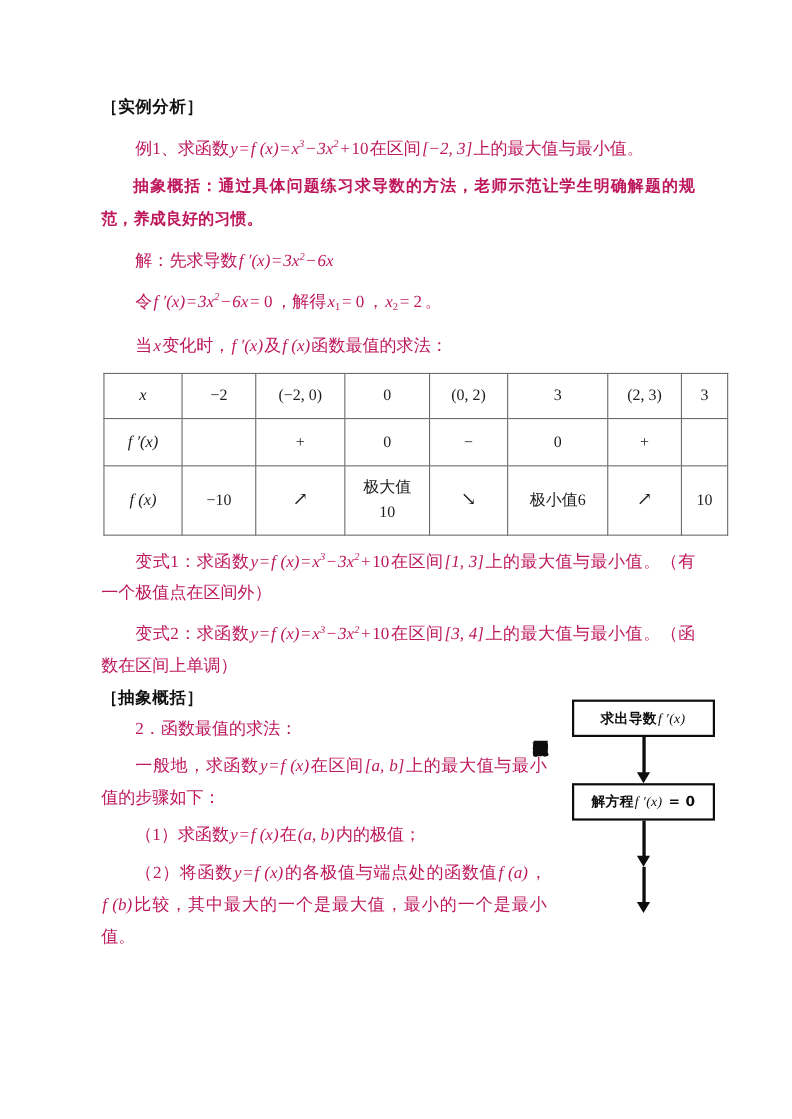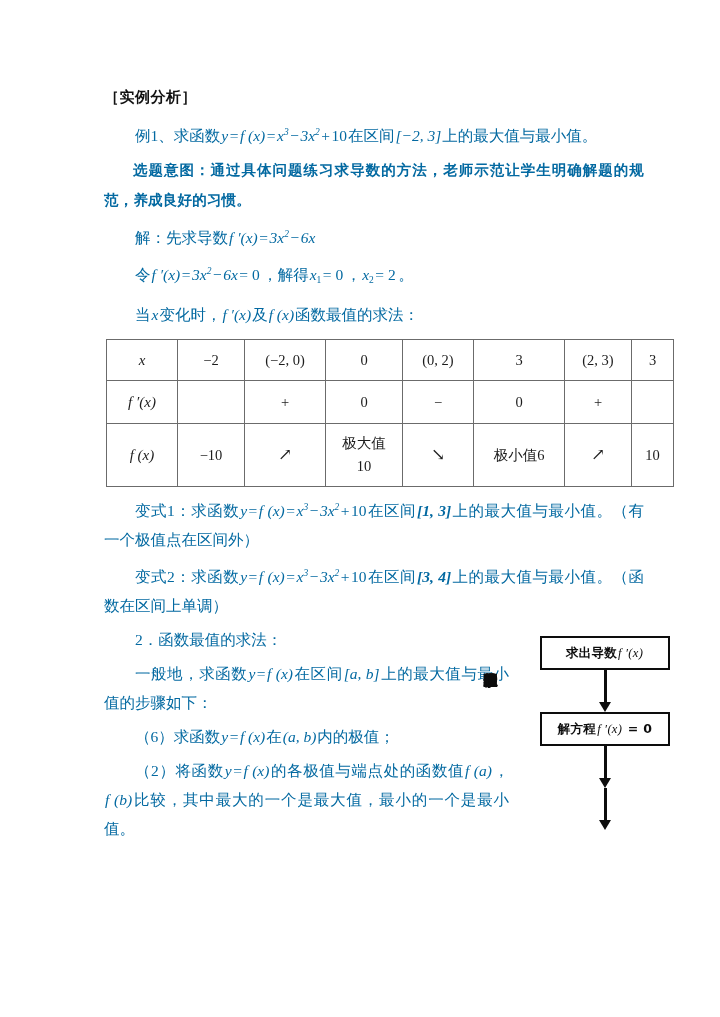--- a/index.html
+++ b/index.html
@@ -11,40 +11,40 @@
     position: relative;
     width: 720px;
     height: 1017px;
     background: #ffffff;
     overflow: hidden;
     font-family: "Liberation Serif", "DejaVu Serif", serif;
     color: #1a1a1a;
   }
   .content {
     position: absolute;
-    left: 104px;
+    left: 92px;
     top: 88px;
     width: 540px;
   }
 
   
   .sec-head {
     font-family: "DejaVu Sans", "Liberation Sans", sans-serif;
     font-weight: bold;
     font-size: 15px;
     letter-spacing: 0.5px;
     margin: 0 0 11px 0;
     color: #111;
   }
   .para {
     font-size: 15.5px;
     line-height: 29px;
     margin: 0 0 5px 0;
     text-align: justify;
-    color: #0369a1;
+    color: #be185d;
   }
   .para.indent { text-indent: 2em; }
   .para.bold {
     font-family: "DejaVu Sans", "Liberation Sans", sans-serif;
     font-weight: bold;
     font-size: 14.5px;
     line-height: 30px;
     letter-spacing: 0.2px;
   }
 
@@ -97,21 +97,21 @@
     display: inline-block;
     font-style: normal;
     font-size: 17px;
     line-height: 17px;
   }
   .stack { display: block; line-height: 23px; }
 
   
   .flow {
     position: absolute;
-    left: 540px;
+    left: 520px;
     top: 636px;
     width: 130px;
   }
   .fbox {
     border: 2.5px solid #0d0d0d;
     background: #ffffff;
     text-align: center;
     font-family: "DejaVu Sans", "Liberation Sans", sans-serif;
     font-weight: bold;
     font-size: 12.5px;
@@ -169,21 +169,21 @@
 
   <div class="content">
 
     <div class="sec-head">［实例分析］</div>
 
     <p class="para indent">
       <span>例1、求函数</span><span class="m"><span>y</span><span class="op">=</span><span>f (x)</span><span class="op">=</span><span>x</span><sup>3</sup><span class="op">−</span><span>3x</span><sup>2</sup><span class="op">+</span><span class="up">10</span></span><span>在区间</span><span class="m up">[−2, 3]</span><span>上的最大值与最小值。</span>
     </p>
 
     <p class="para bold indent">
-      <span>选题意图：</span><span>通过具体问题练习求导数的方法，老师示范让学生明确解题的规范，养成良好的习惯。</span>
+      <span>抽象概括：</span><span>通过具体问题练习求导数的方法，老师示范让学生明确解题的规范，养成良好的习惯。</span>
     </p>
 
     <p class="para indent">
       <span>解：先求导数</span><span class="m"><span>f ′(x)</span><span class="op">=</span><span>3x</span><sup>2</sup><span class="op">−</span><span>6x</span></span>
     </p>
 
     <p class="para indent">
       <span>令</span><span class="m"><span>f ′(x)</span><span class="op">=</span><span>3x</span><sup>2</sup><span class="op">−</span><span>6x</span><span class="op">= 0</span></span><span>，解得</span><span class="m"><span>x</span><sub>1</sub><span class="op">= 0</span></span><span>，</span><span class="m"><span>x</span><sub>2</sub><span class="op">= 2</span></span><span>。</span>
     </p>
 
@@ -224,37 +224,38 @@
         <td><span class="arrow-dn">↘</span></td>
         <td>极小值6</td>
         <td><span class="arrow-up">↗</span></td>
         <td>10</td>
       </tr>
     </tbody>
       </table>
 
 
     <p class="para indent">
-      <span>变式1：求函数</span><span class="m"><span>y</span><span class="op">=</span><span>f (x)</span><span class="op">=</span><span>x</span><sup>3</sup><span class="op">−</span><span>3x</span><sup>2</sup><span class="op">+</span><span class="up">10</span></span><span>在区间</span><span class="m up" style="font-weight:bold">[1, 3]</span><span>上的最大值与最小值。（有一个极值点在区间外）</span>
-    </p>
-
-    <p class="para indent">
-      <span>变式2：求函数</span><span class="m"><span>y</span><span class="op">=</span><span>f (x)</span><span class="op">=</span><span>x</span><sup>3</sup><span class="op">−</span><span>3x</span><sup>2</sup><span class="op">+</span><span class="up">10</span></span><span>在区间</span><span class="m up" style="font-weight:bold">[3, 4]</span><span>上的最大值与最小值。（函数在区间上单调）</span>
-    </p>
-
+      <span>变式1：求函数</span><span class="m"><span>y</span><span class="op">=</span><span>f (x)</span><span class="op">=</span><span>x</span><sup>3</sup><span class="op">−</span><span>3x</span><sup>2</sup><span class="op">+</span><span class="up">10</span></span><span>在区间</span><span class="m up" style="font-weight:normal">[1, 3]</span><span>上的最大值与最小值。（有一个极值点在区间外）</span>
+    </p>
+
+    <p class="para indent">
+      <span>变式2：求函数</span><span class="m"><span>y</span><span class="op">=</span><span>f (x)</span><span class="op">=</span><span>x</span><sup>3</sup><span class="op">−</span><span>3x</span><sup>2</sup><span class="op">+</span><span class="up">10</span></span><span>在区间</span><span class="m up" style="font-weight:normal">[3, 4]</span><span>上的最大值与最小值。（函数在区间上单调）</span>
+    </p>
+
+    <div class="sec-head" style="margin-top:2px;margin-bottom:4px">［抽象概括］</div>
 
     <div style="width:405px">
       <p class="para indent">2．函数最值的求法：</p>
 
       <p class="para indent">
         <span>一般地，求函数</span><span class="m"><span>y</span><span class="op">=</span><span>f (x)</span></span><span>在区间</span><span class="m">[a, b]</span><span>上的最大值与最小值的步骤如下：</span>
       </p>
 
       <p class="para indent">
-        <span>（6）求函数</span><span class="m"><span>y</span><span class="op">=</span><span>f (x)</span></span><span>在</span><span class="m">(a, b)</span><span>内的极值；</span>
+        <span>（1）求函数</span><span class="m"><span>y</span><span class="op">=</span><span>f (x)</span></span><span>在</span><span class="m">(a, b)</span><span>内的极值；</span>
       </p>
 
       <p class="para indent">
         <span>（2）将函数</span><span class="m"><span>y</span><span class="op">=</span><span>f (x)</span></span><span>的各极值与端点处的函数值</span><span class="m">f (a)</span><span>，</span><span class="m">f (b)</span><span>比较，其中最大的一个是最大值，最小的一个是最小值。</span>
       </p>
     </div>
 
   </div>
 
   <div class="flow-label">求函数在区间上的最值的步骤</div>

